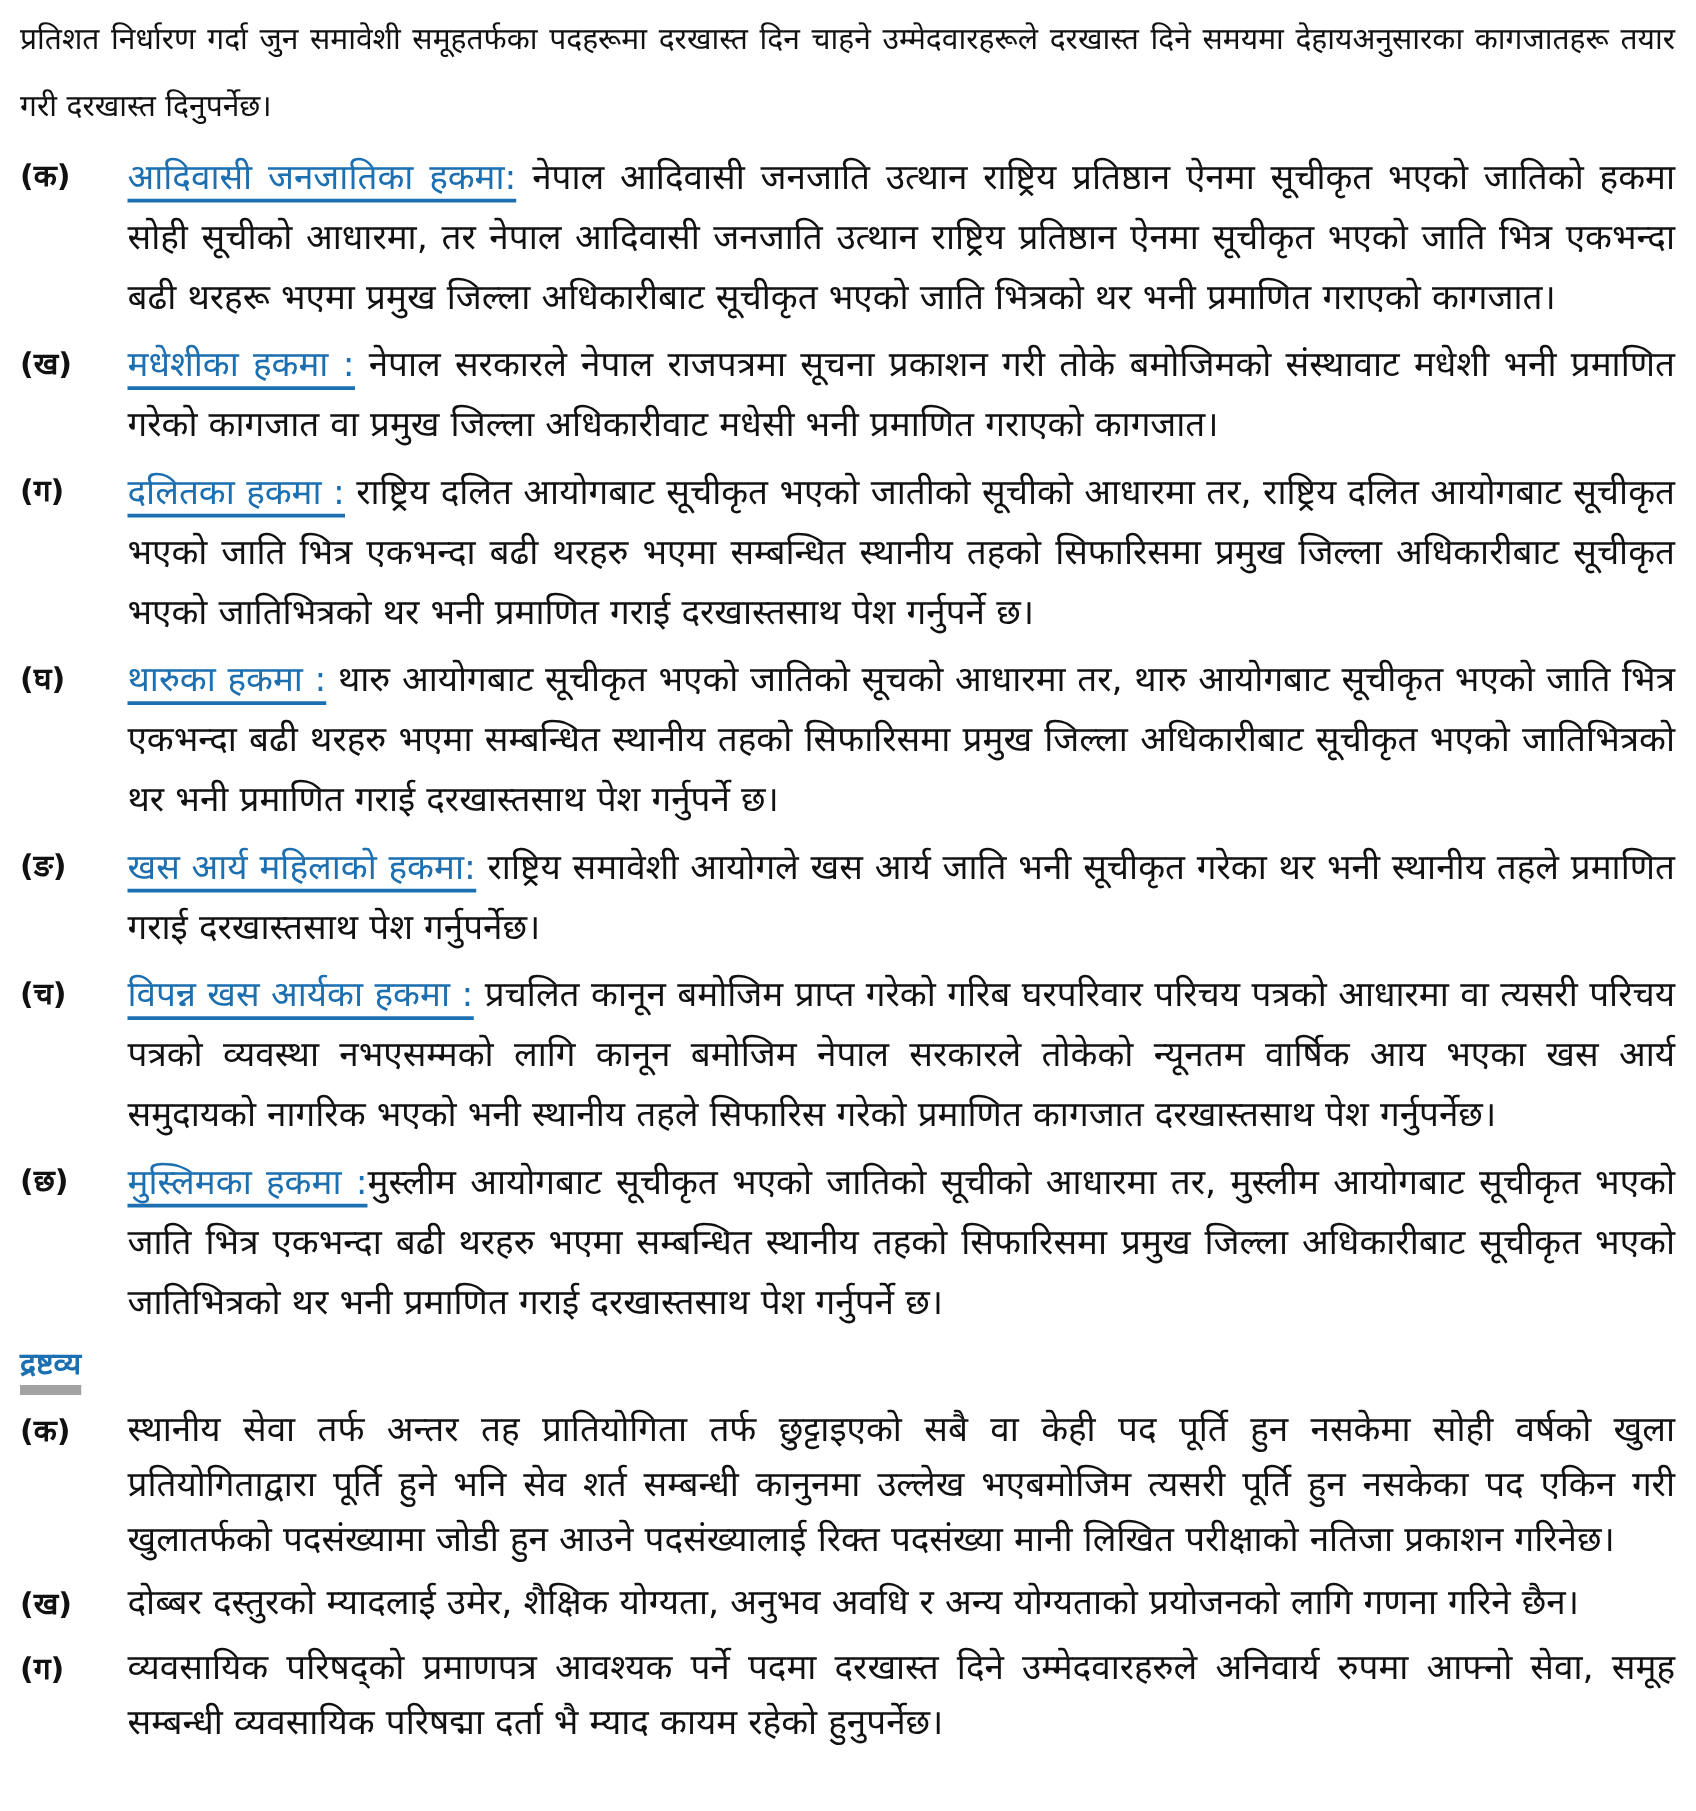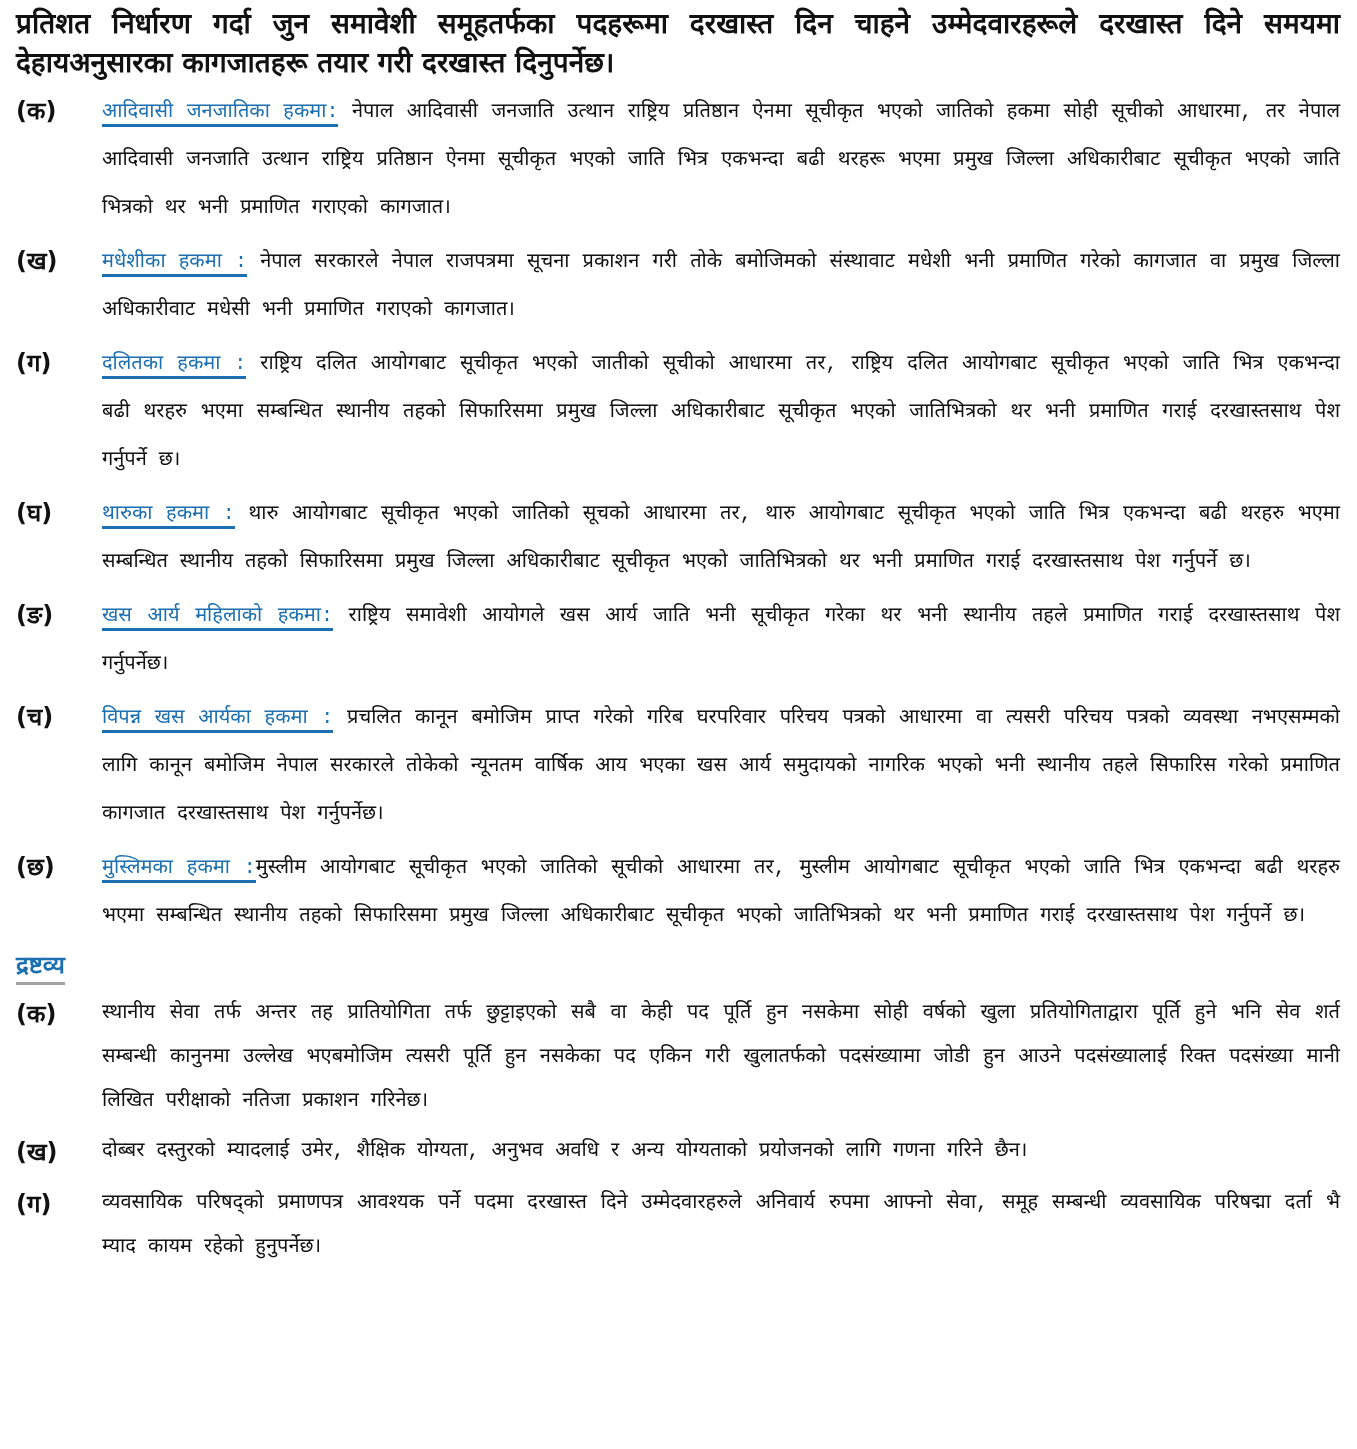--- a/index.html
+++ b/index.html
@@ -14,46 +14,44 @@
       margin: 6px 0 0 0;
       color: #1c6fb0;
       font-size: 24px; font-weight: bold;
       line-height: 34px;
       display: inline-block;
       border-bottom: 3px solid #1c6fb0;
       padding-bottom: 2px;
       white-space: nowrap;
     }
     .intro {
-      font-size: 28px; line-height: 39px;
+      font-size: 24px; line-height: 54px;
       text-align: justify;
       margin-top: 4px;
-      font-weight: bold;
     }
     .item { display: flex; margin-top: 6px; }
     .item .lbl {
       width: 86px; flex: 0 0 86px;
       font-size: 24px; font-weight: bold; line-height: 46px;
     }
     .item .body {
       flex: 1;
-      font-size: 20px; line-height: 48px;
+      font-size: 28px; line-height: 48px;
       text-align: justify;
-      font-family: Liberation Mono, monospace;
     }
     .item .head {
       color: #1c6fb0;
       border-bottom: 3px solid #1c6fb0;
       padding-bottom: 1px;
     }
     .note-title {
       display: inline-block;
       margin-top: 8px;
       color: #1c6fb0; font-weight: bold; font-size: 24px;
-      border-bottom: 3px solid #a3a3a3;
+      border-bottom: 8px solid #a3a3a3;
       line-height: 34px;
     }
     .notes .item .body { line-height: 44px; }
   </style>
 </head>
 <body>
 
 <div class="page">
   <div class="intro">प्रतिशत निर्धारण गर्दा जुन समावेशी समूहतर्फका पदहरूमा दरखास्त दिन चाहने उम्मेदवारहरूले दरखास्त दिने समयमा देहायअनुसारका कागजातहरू तयार गरी दरखास्त दिनुपर्नेछ।</div>
 

